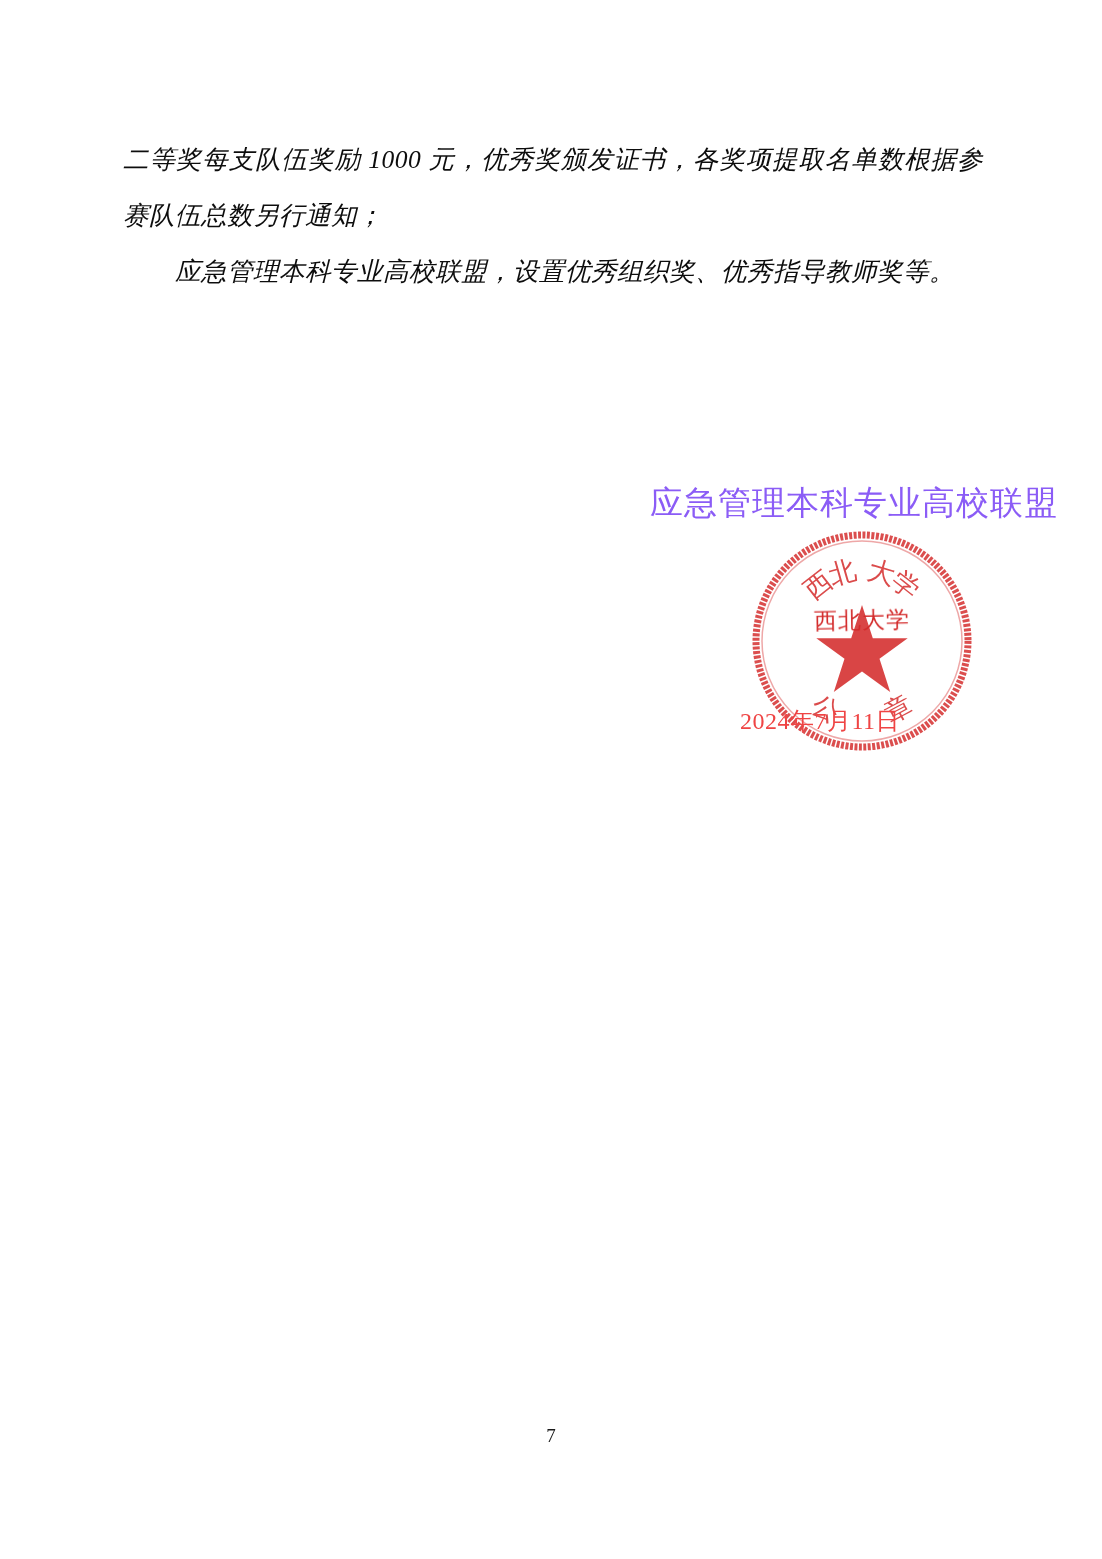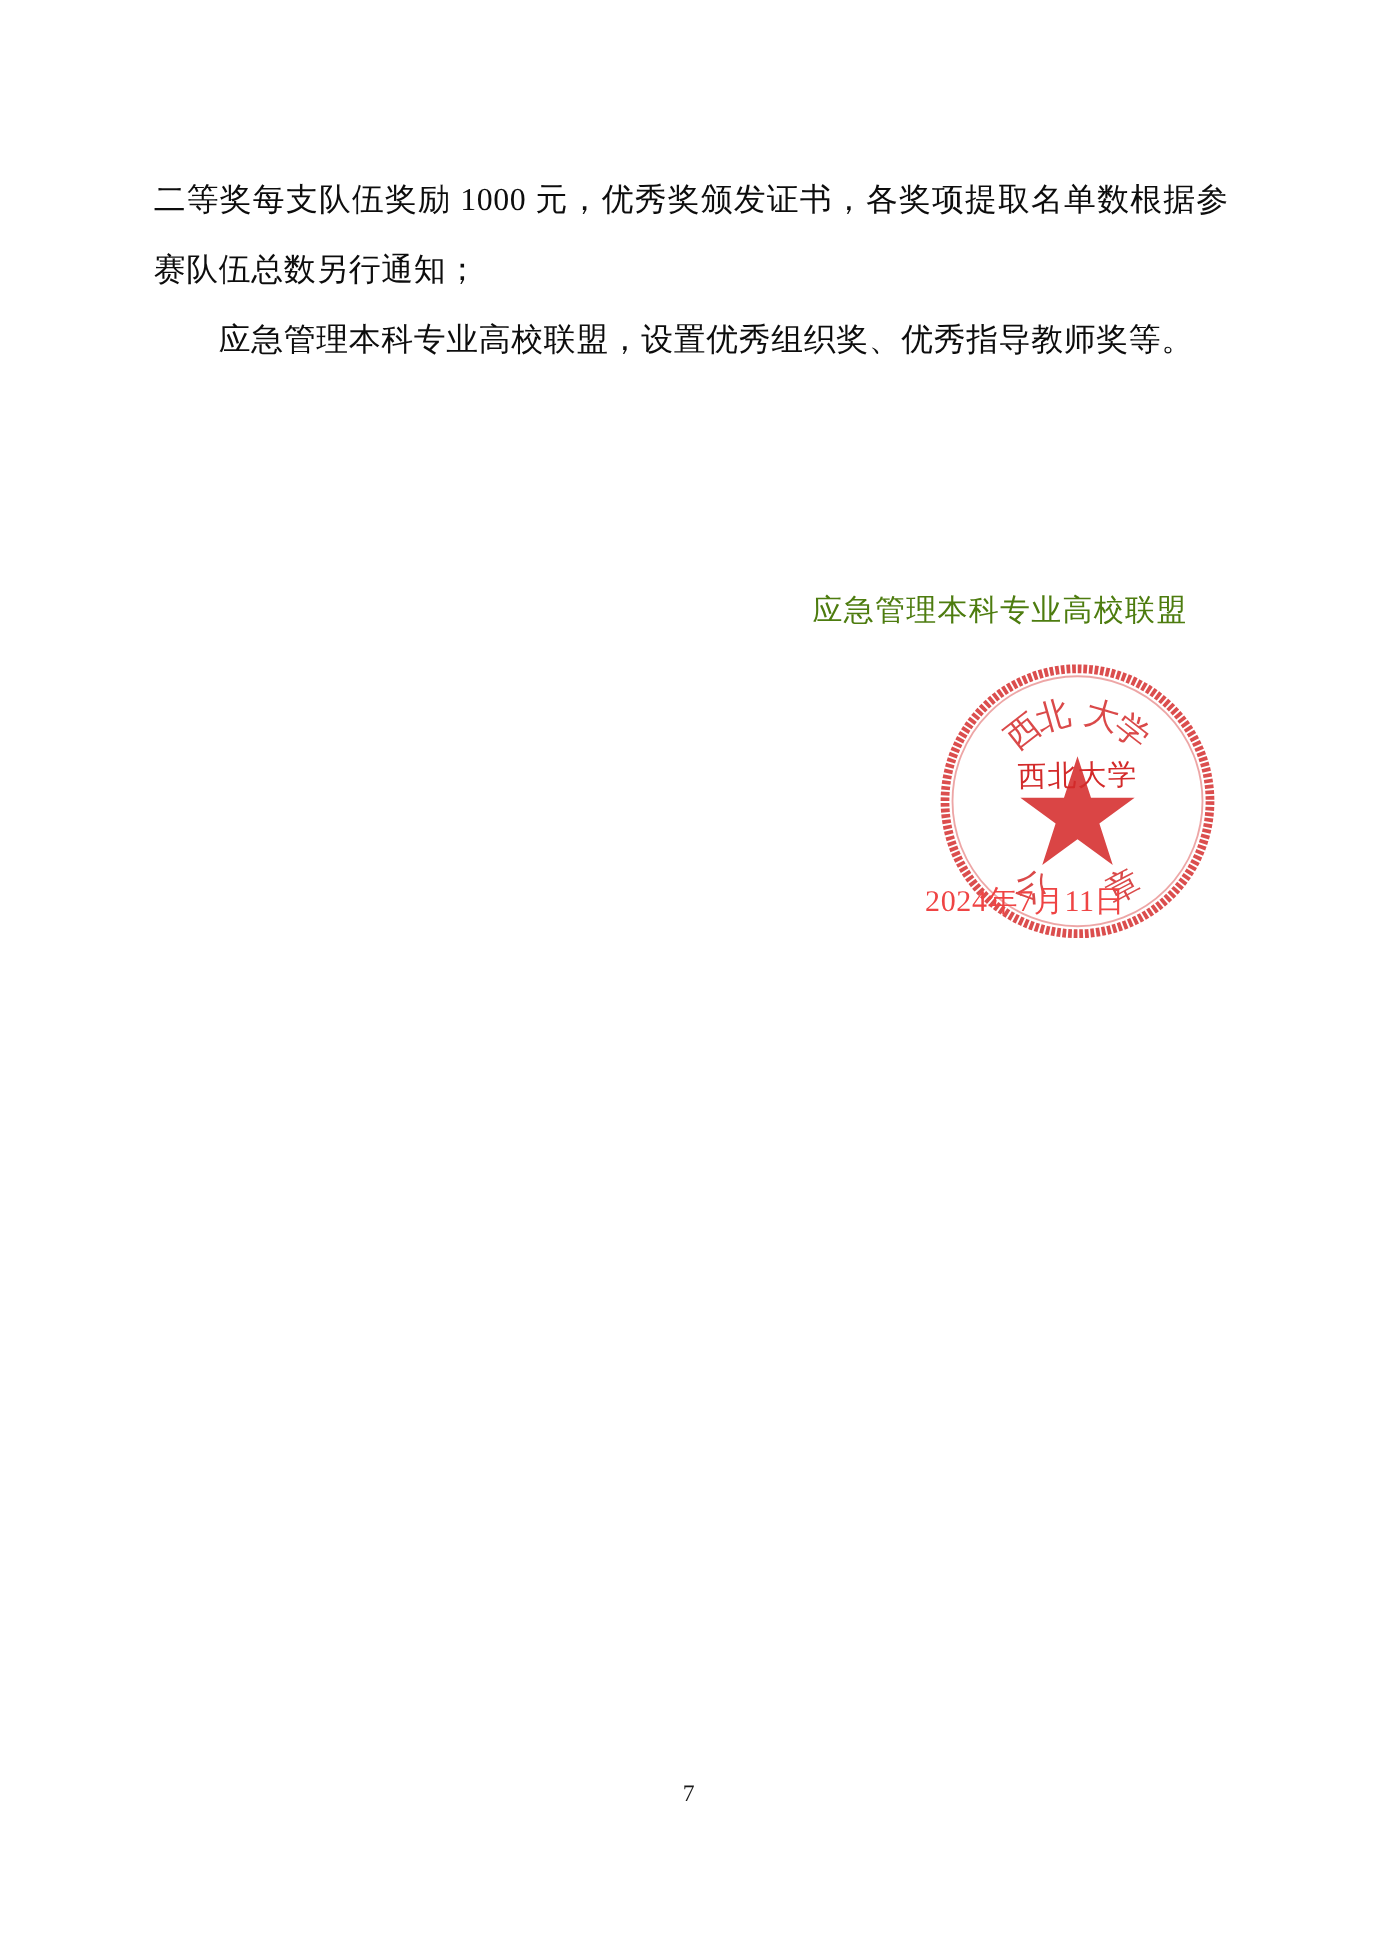--- a/index.html
+++ b/index.html
@@ -22,32 +22,33 @@
     top: 132px;
     width: 860px;
     font-size: 25.5px;
     line-height: 56px;
     letter-spacing: 0.5px;
     text-align: justify;
     color: #0d0d0d;
   }
   .para {
     margin: 0;
+    font-style: italic;
   }
   .para.indent {
     text-indent: 52px;
   }
   .signature {
     position: absolute;
     left: 650px;
-    top: 470px;
-    font-size: 24px;
+    top: 484px;
+    font-size: 33px;
     line-height: 38px;
     letter-spacing: 1px;
-    color: #4d7c0f;
+    color: #8b5cf6;
     white-space: nowrap;
   }
   .date-line {
     position: absolute;
     left: 740px;
     top: 705px;
     font-size: 24px;
     letter-spacing: 0.5px;
     color: #ef4444;
     white-space: nowrap;

